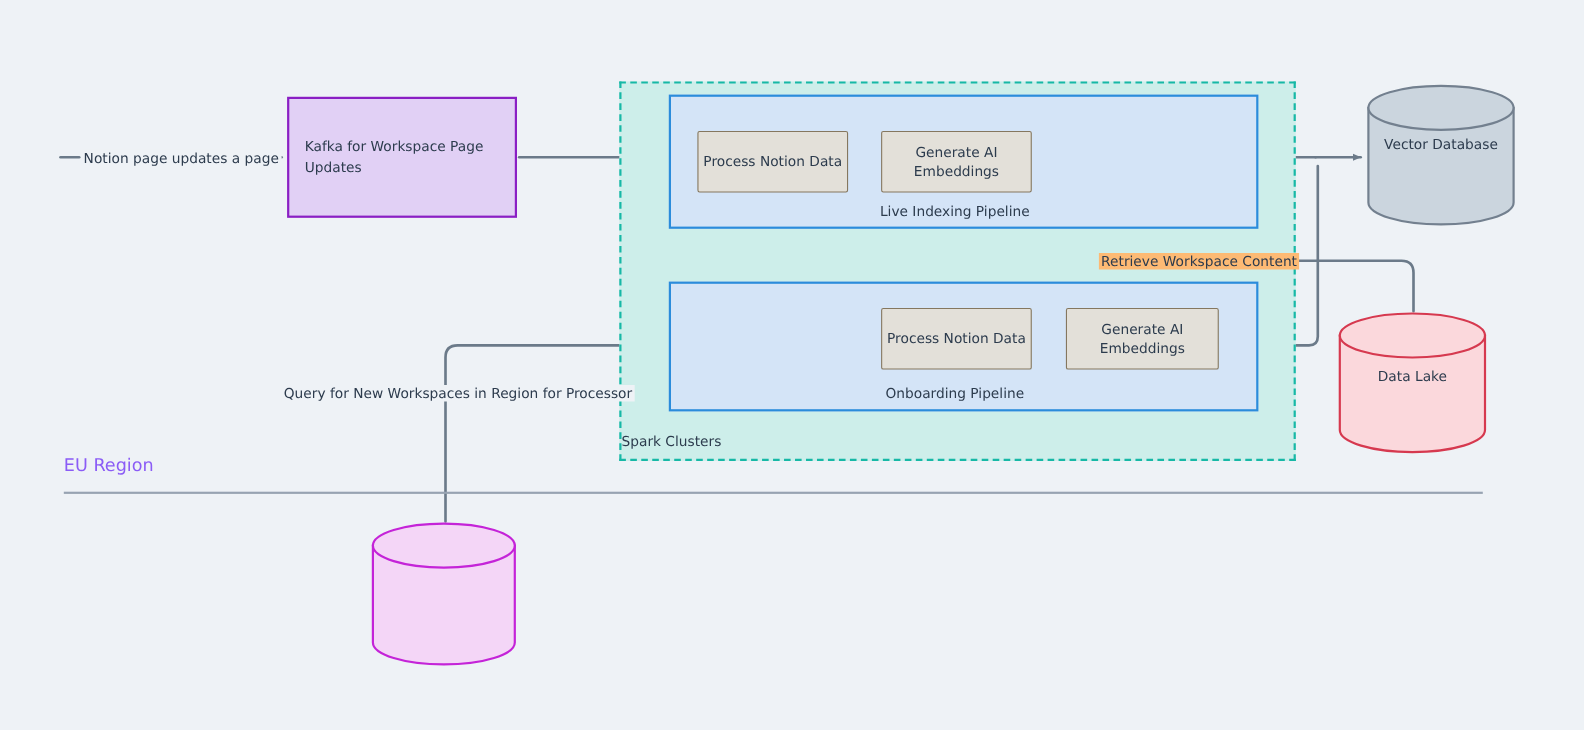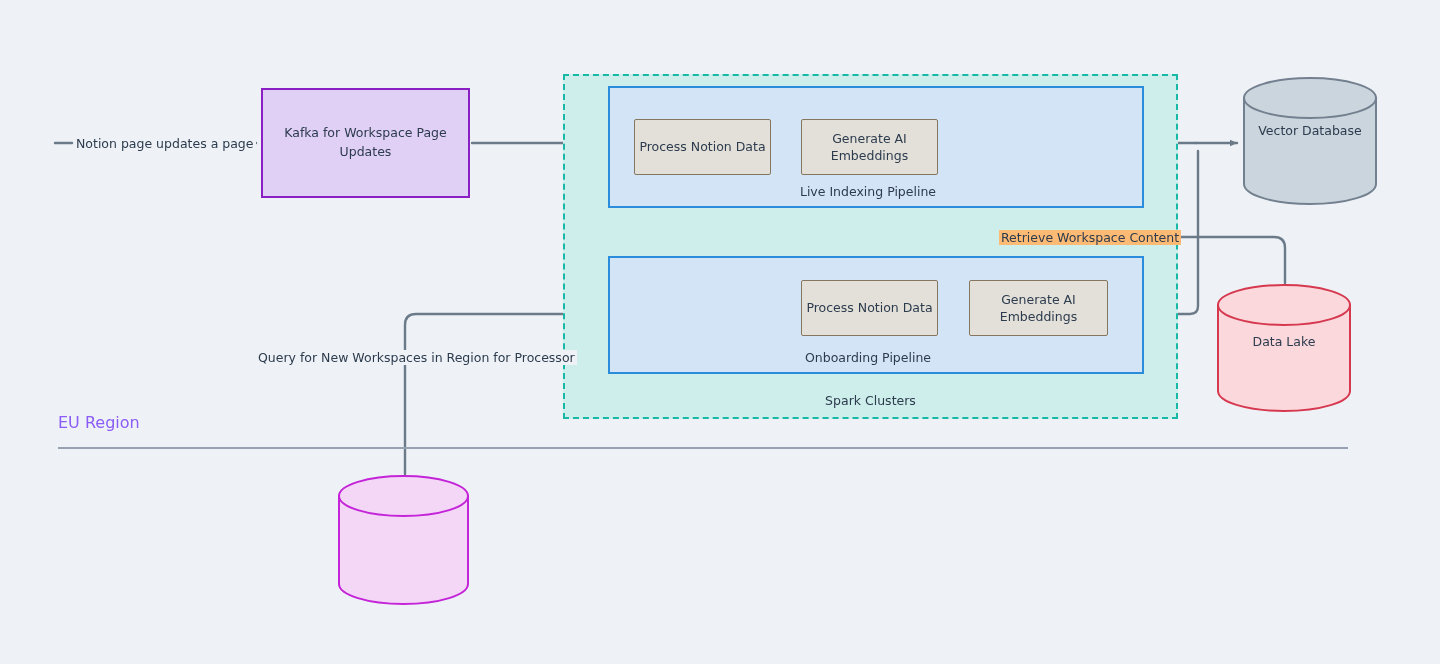--- a/index.html
+++ b/index.html
@@ -28,21 +28,20 @@
     position: absolute;
     left: 563px; top: 74px;
     width: 615px; height: 345px;
     background: #cdeeea;
     border: 2px dashed #17b8a6;
     box-sizing: border-box;
   }
   .spark-group-label {
     position: absolute;
     left: 0; right: 0; bottom: 9px;
-    text-align: center;
     font-size: 12.5px;
     color: #2c3b4d;
   }
 
   
   .pipeline {
     position: absolute;
     background: #d4e4f7;
     border: 2px solid #2b8cdb;
     box-sizing: border-box;
@@ -79,21 +78,20 @@
   #kafka-box {
     position: absolute;
     left: 261px; top: 88px;
     width: 209px; height: 110px;
     background: #e1d0f5;
     border: 2px solid #8a1fc4;
     box-sizing: border-box;
     display: flex;
     align-items: center;
     justify-content: center;
-    text-align: center;
     font-size: 12.5px;
     color: #2c3b4d;
     line-height: 1.5;
     padding: 0 14px;
   }
 
   
   .cyl { position: absolute; }
   .cyl svg { display: block; }
   .cyl-label {

